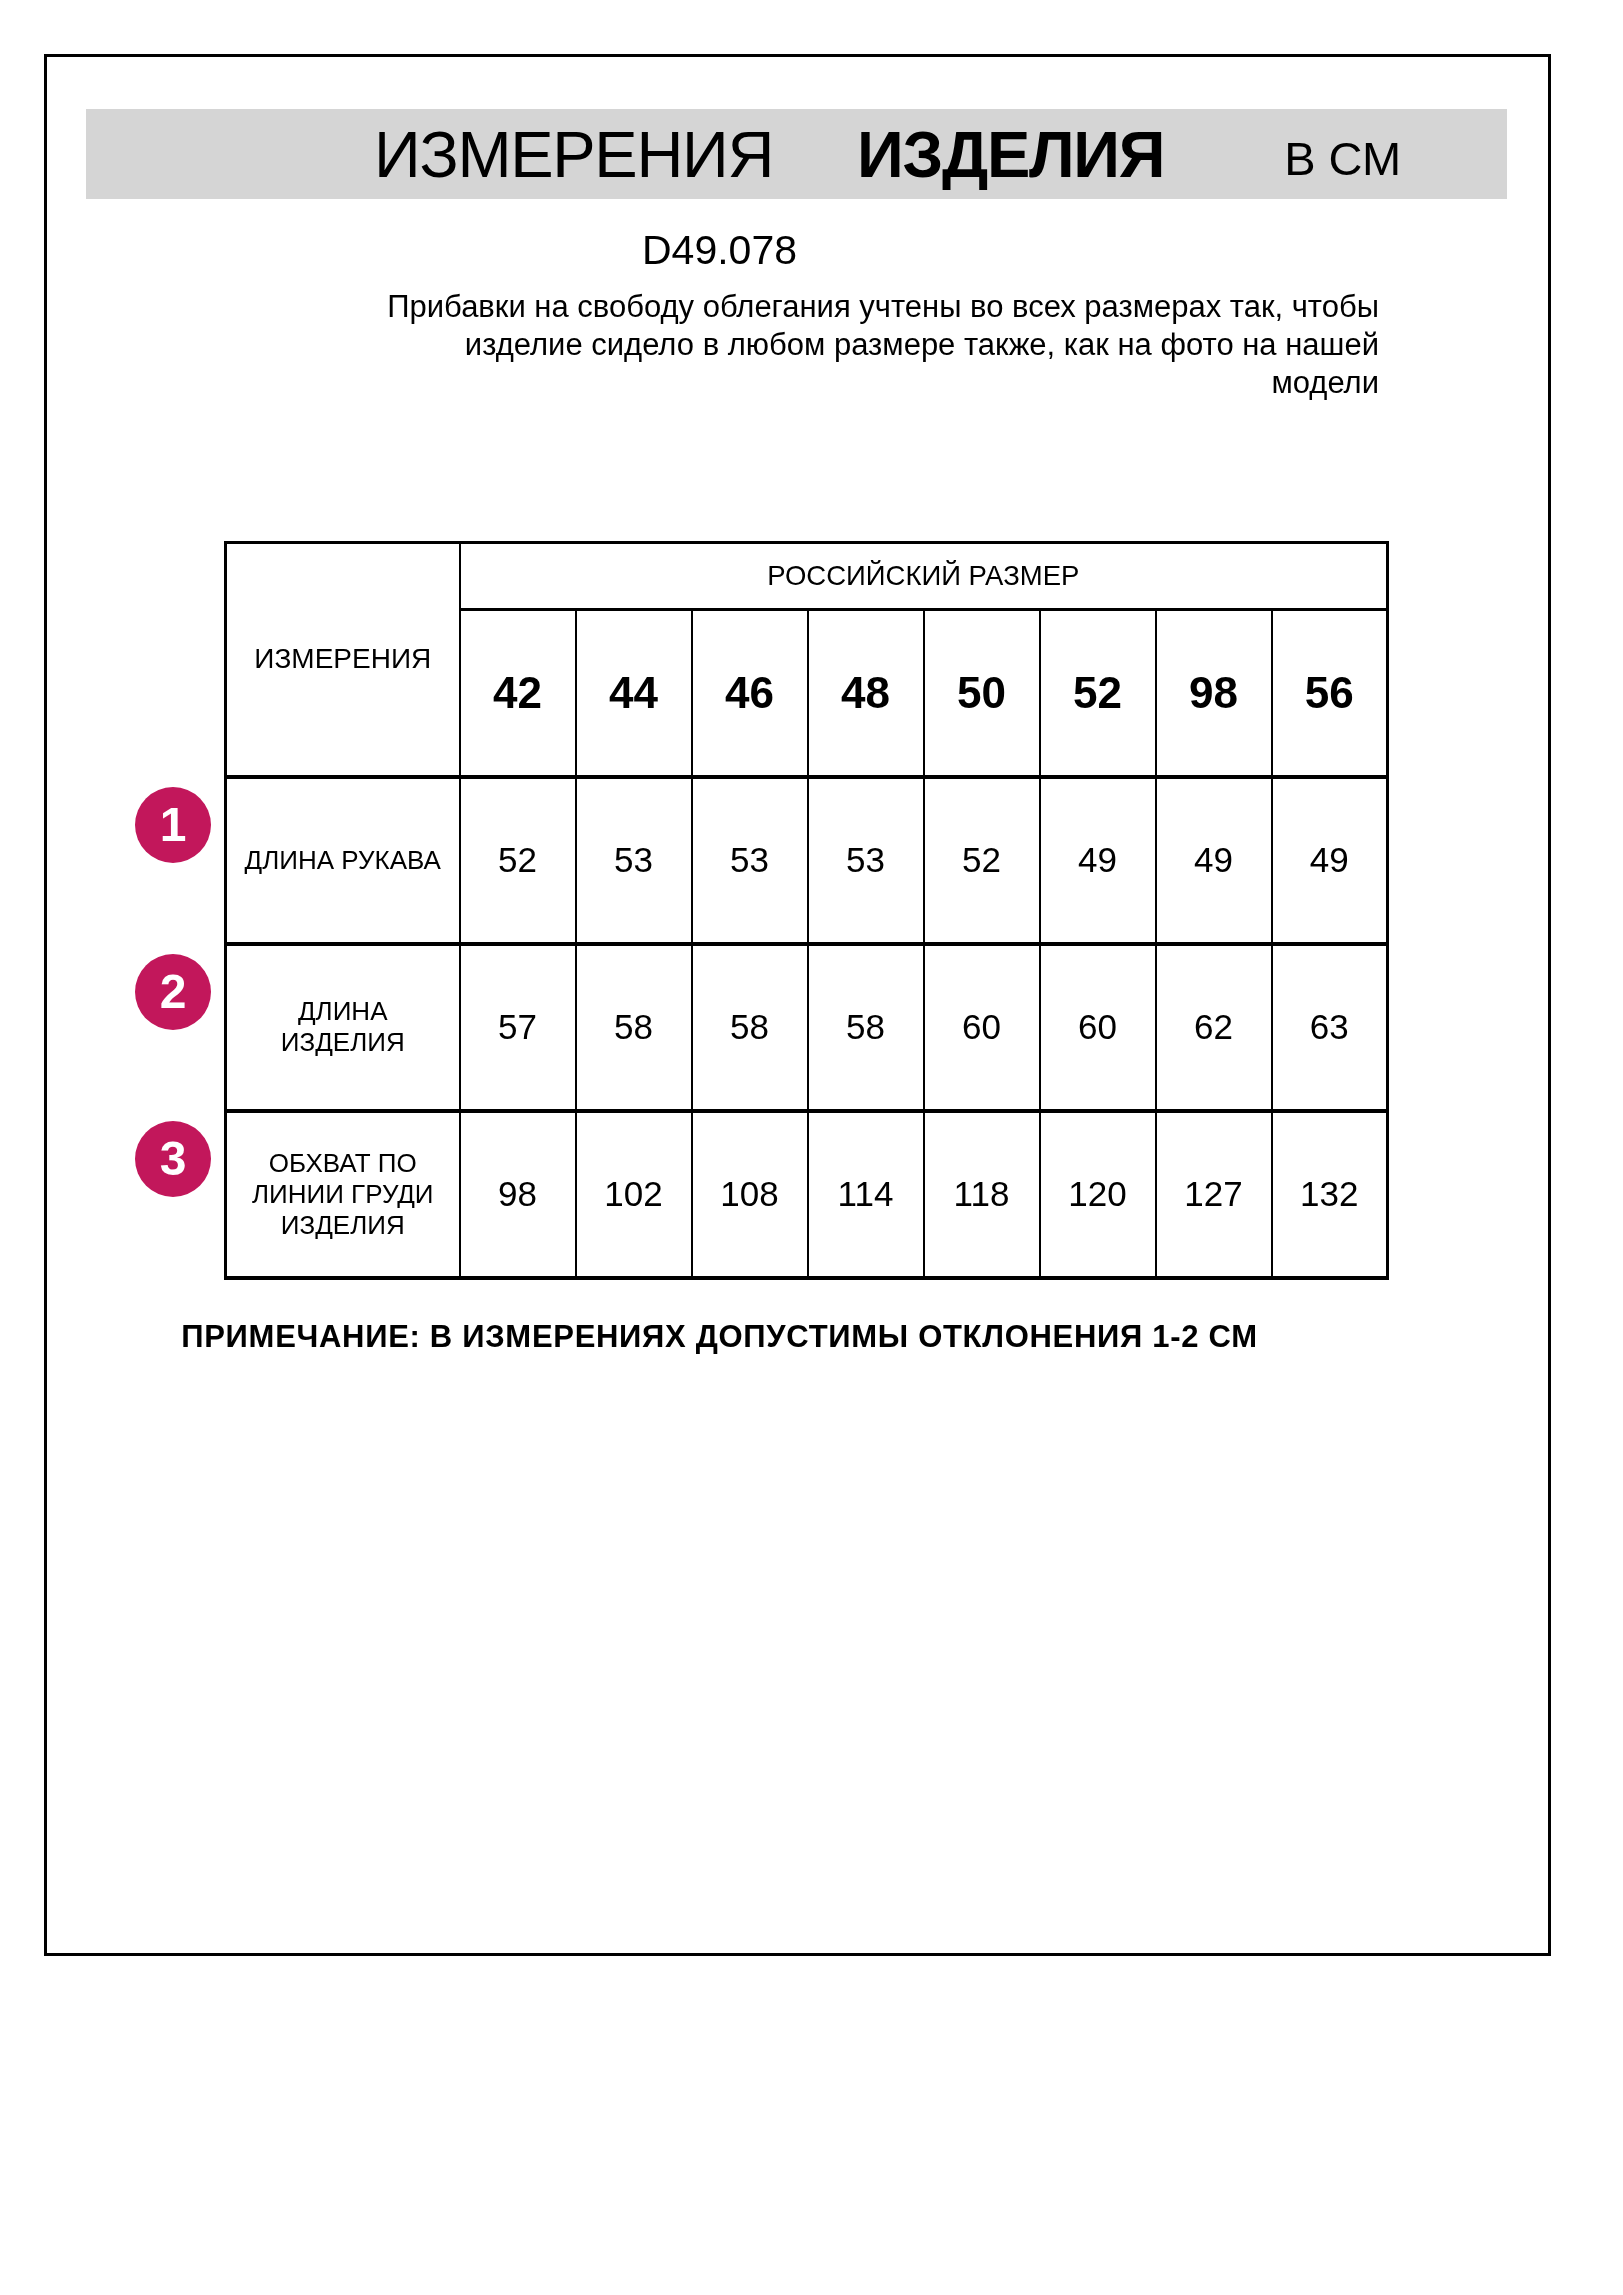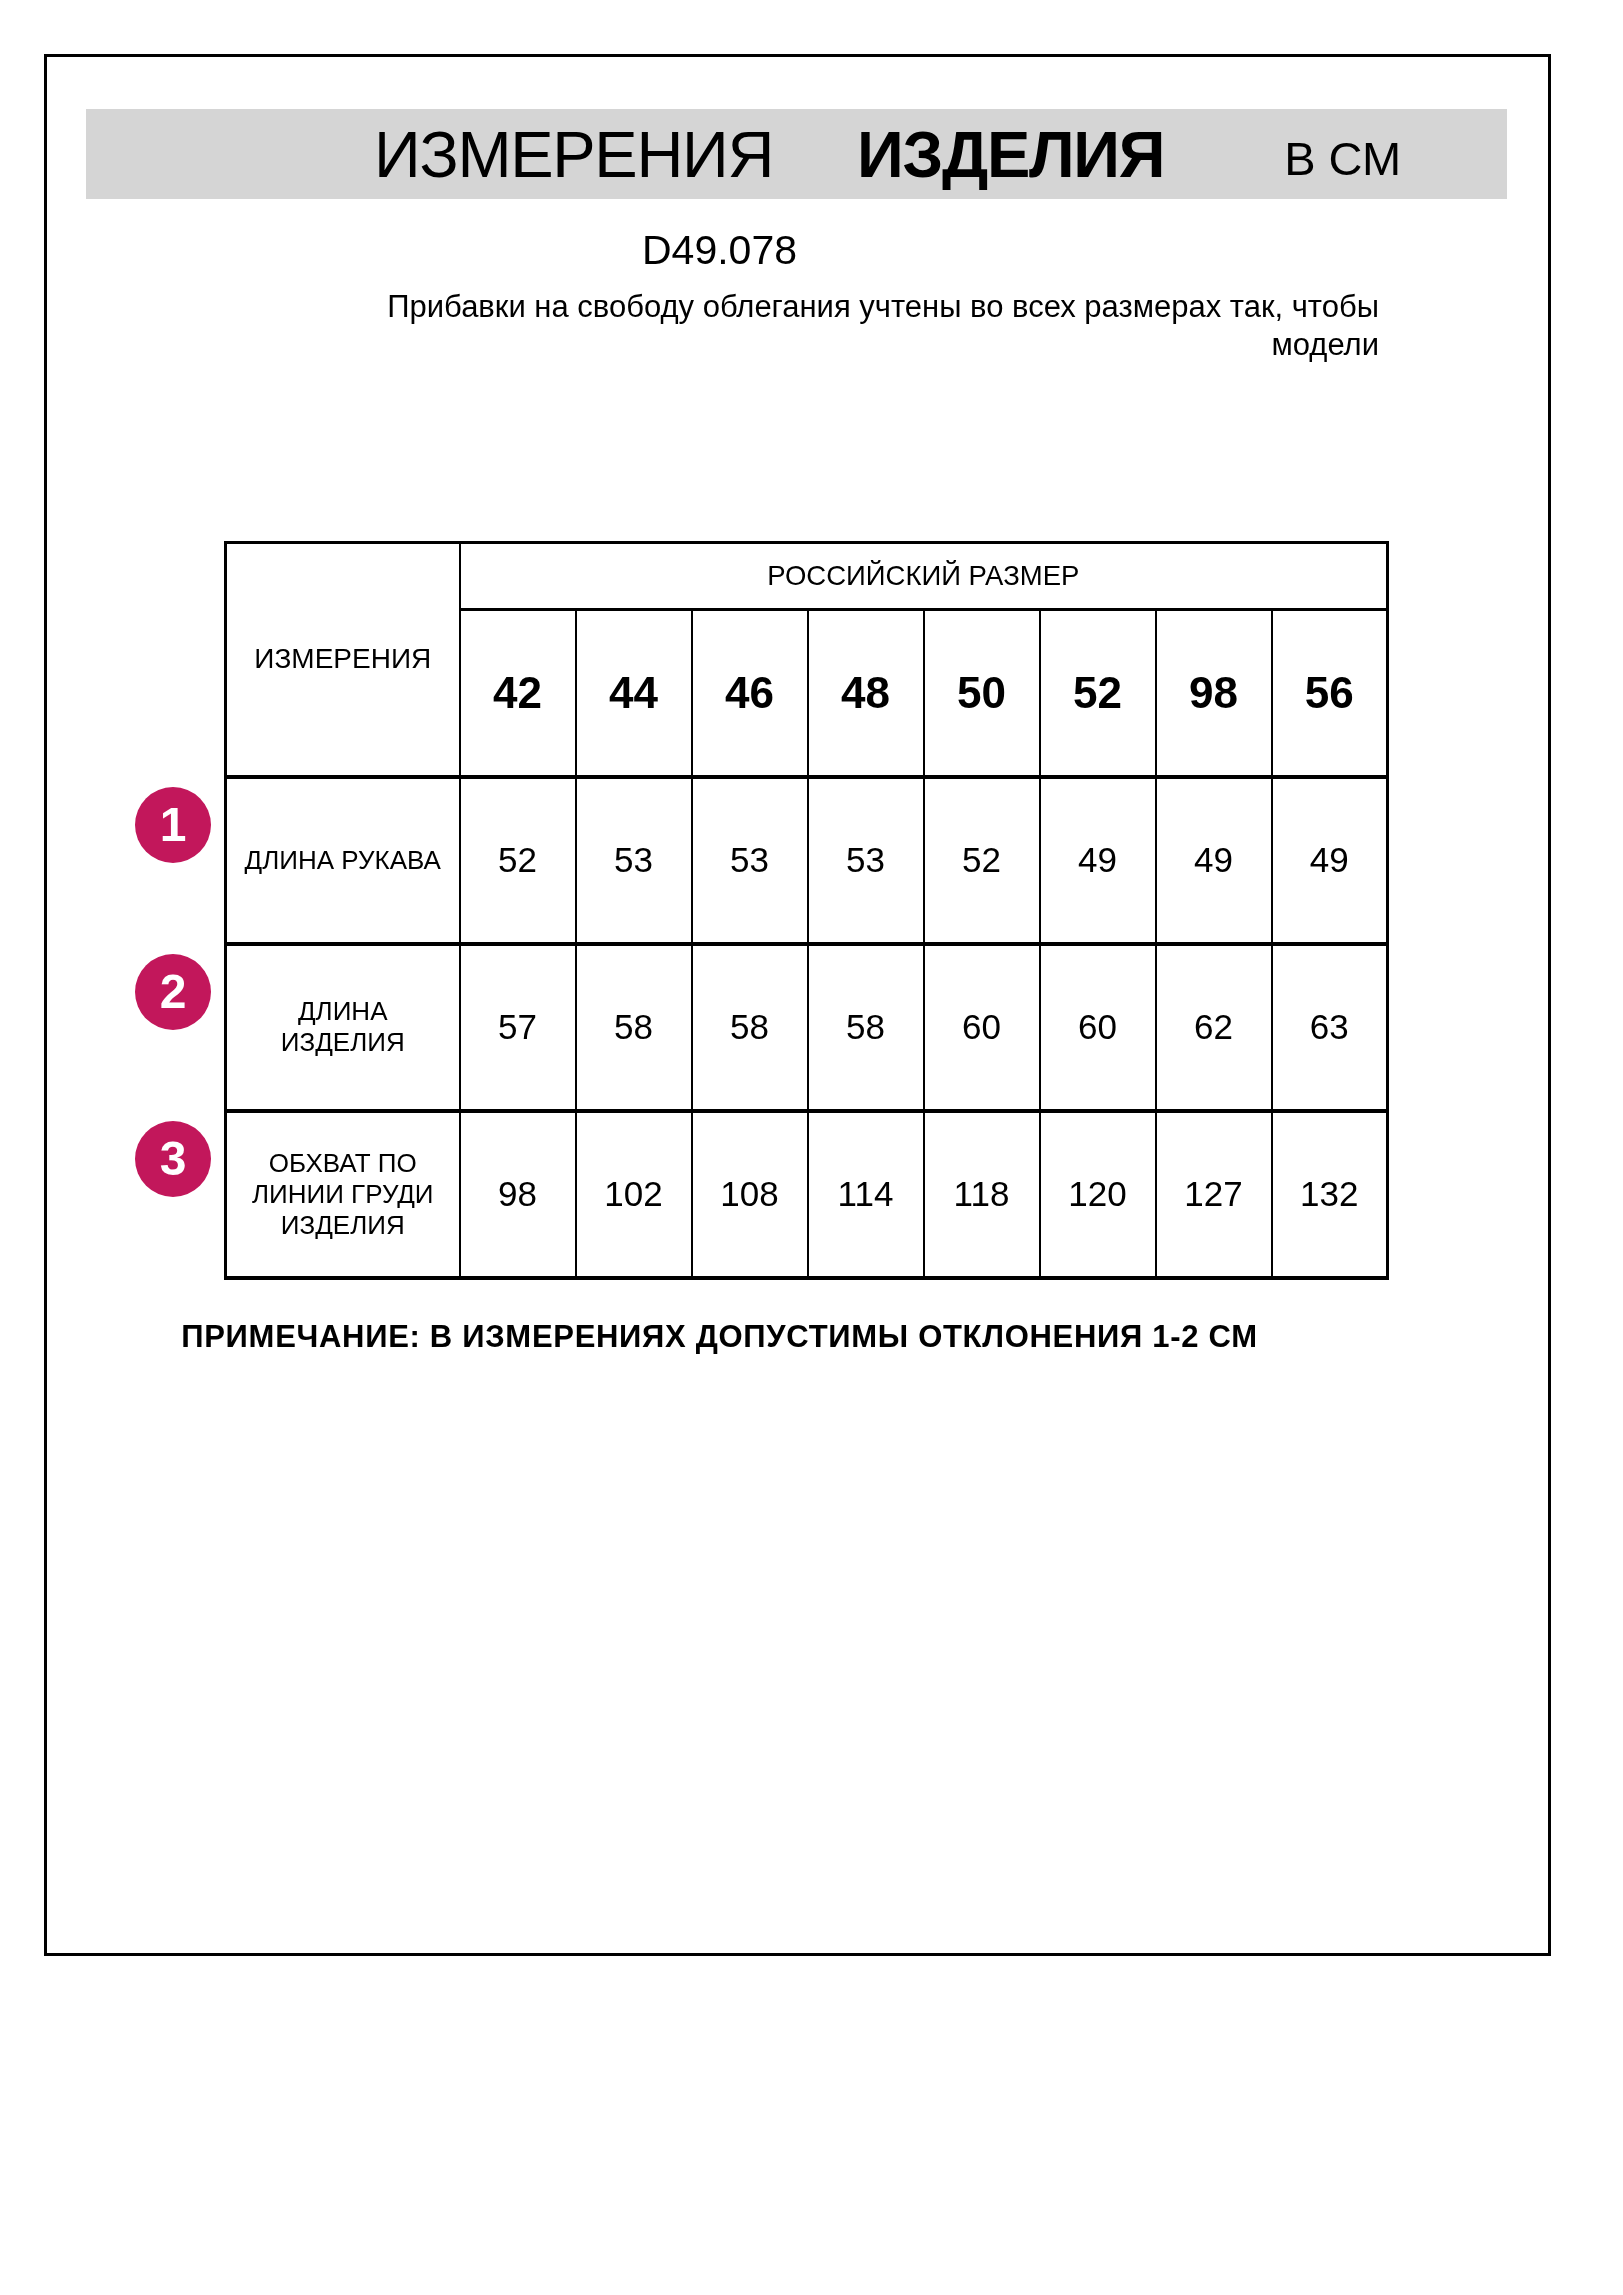--- a/index.html
+++ b/index.html
@@ -146,20 +146,21 @@
 <div class="title-bar">
   <span class="title-word">ИЗМЕРЕНИЯ</span>
   <span class="title-word bold">ИЗДЕЛИЯ</span>
   <span class="title-unit">В СМ</span>
 </div>
 
 <div class="centered-block product-code">D49.078</div>
 
 <div class="centered-block description">
   <div class="desc-line">Прибавки на свободу облегания учтены во всех размерах так, чтобы</div>
+  <div class="desc-line">изделие сидело в любом размере также, как на фото на нашей</div>
   <div class="desc-line">модели</div>
 </div>
 
 <table class="size-table">
   <colgroup>
     <col style="width:234px">
     <col style="width:116px">
       <col style="width:116px">
       <col style="width:116px">
       <col style="width:116px">

